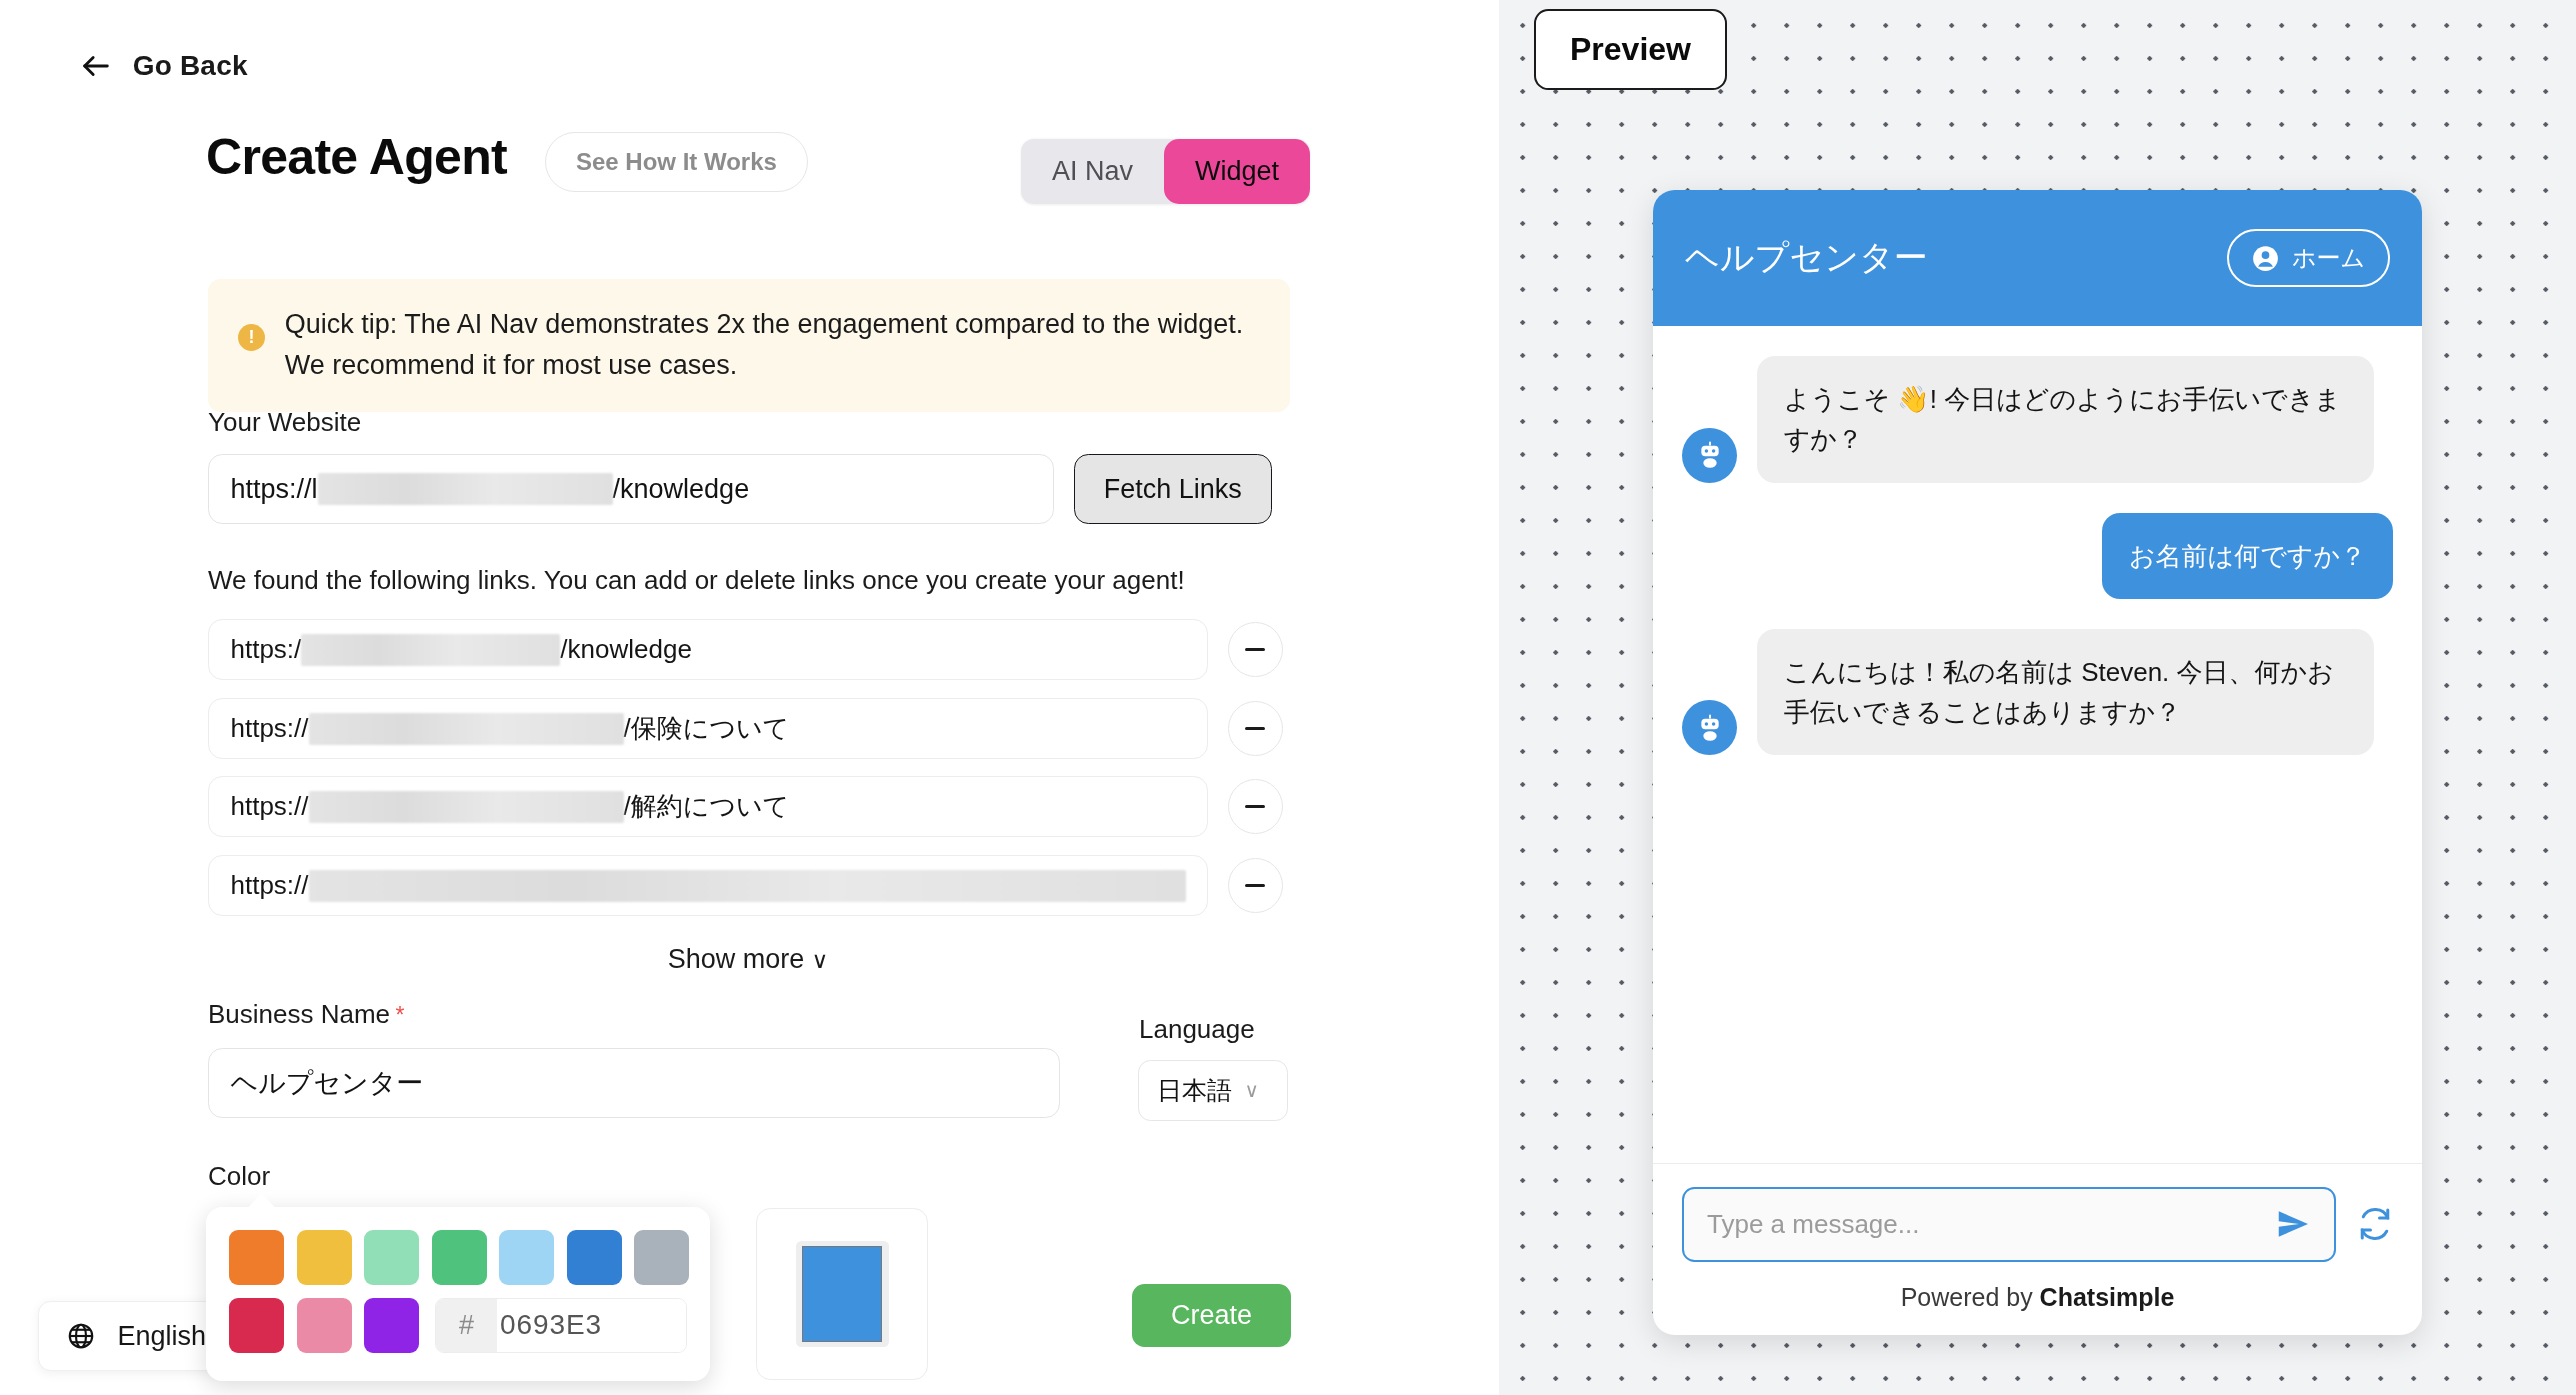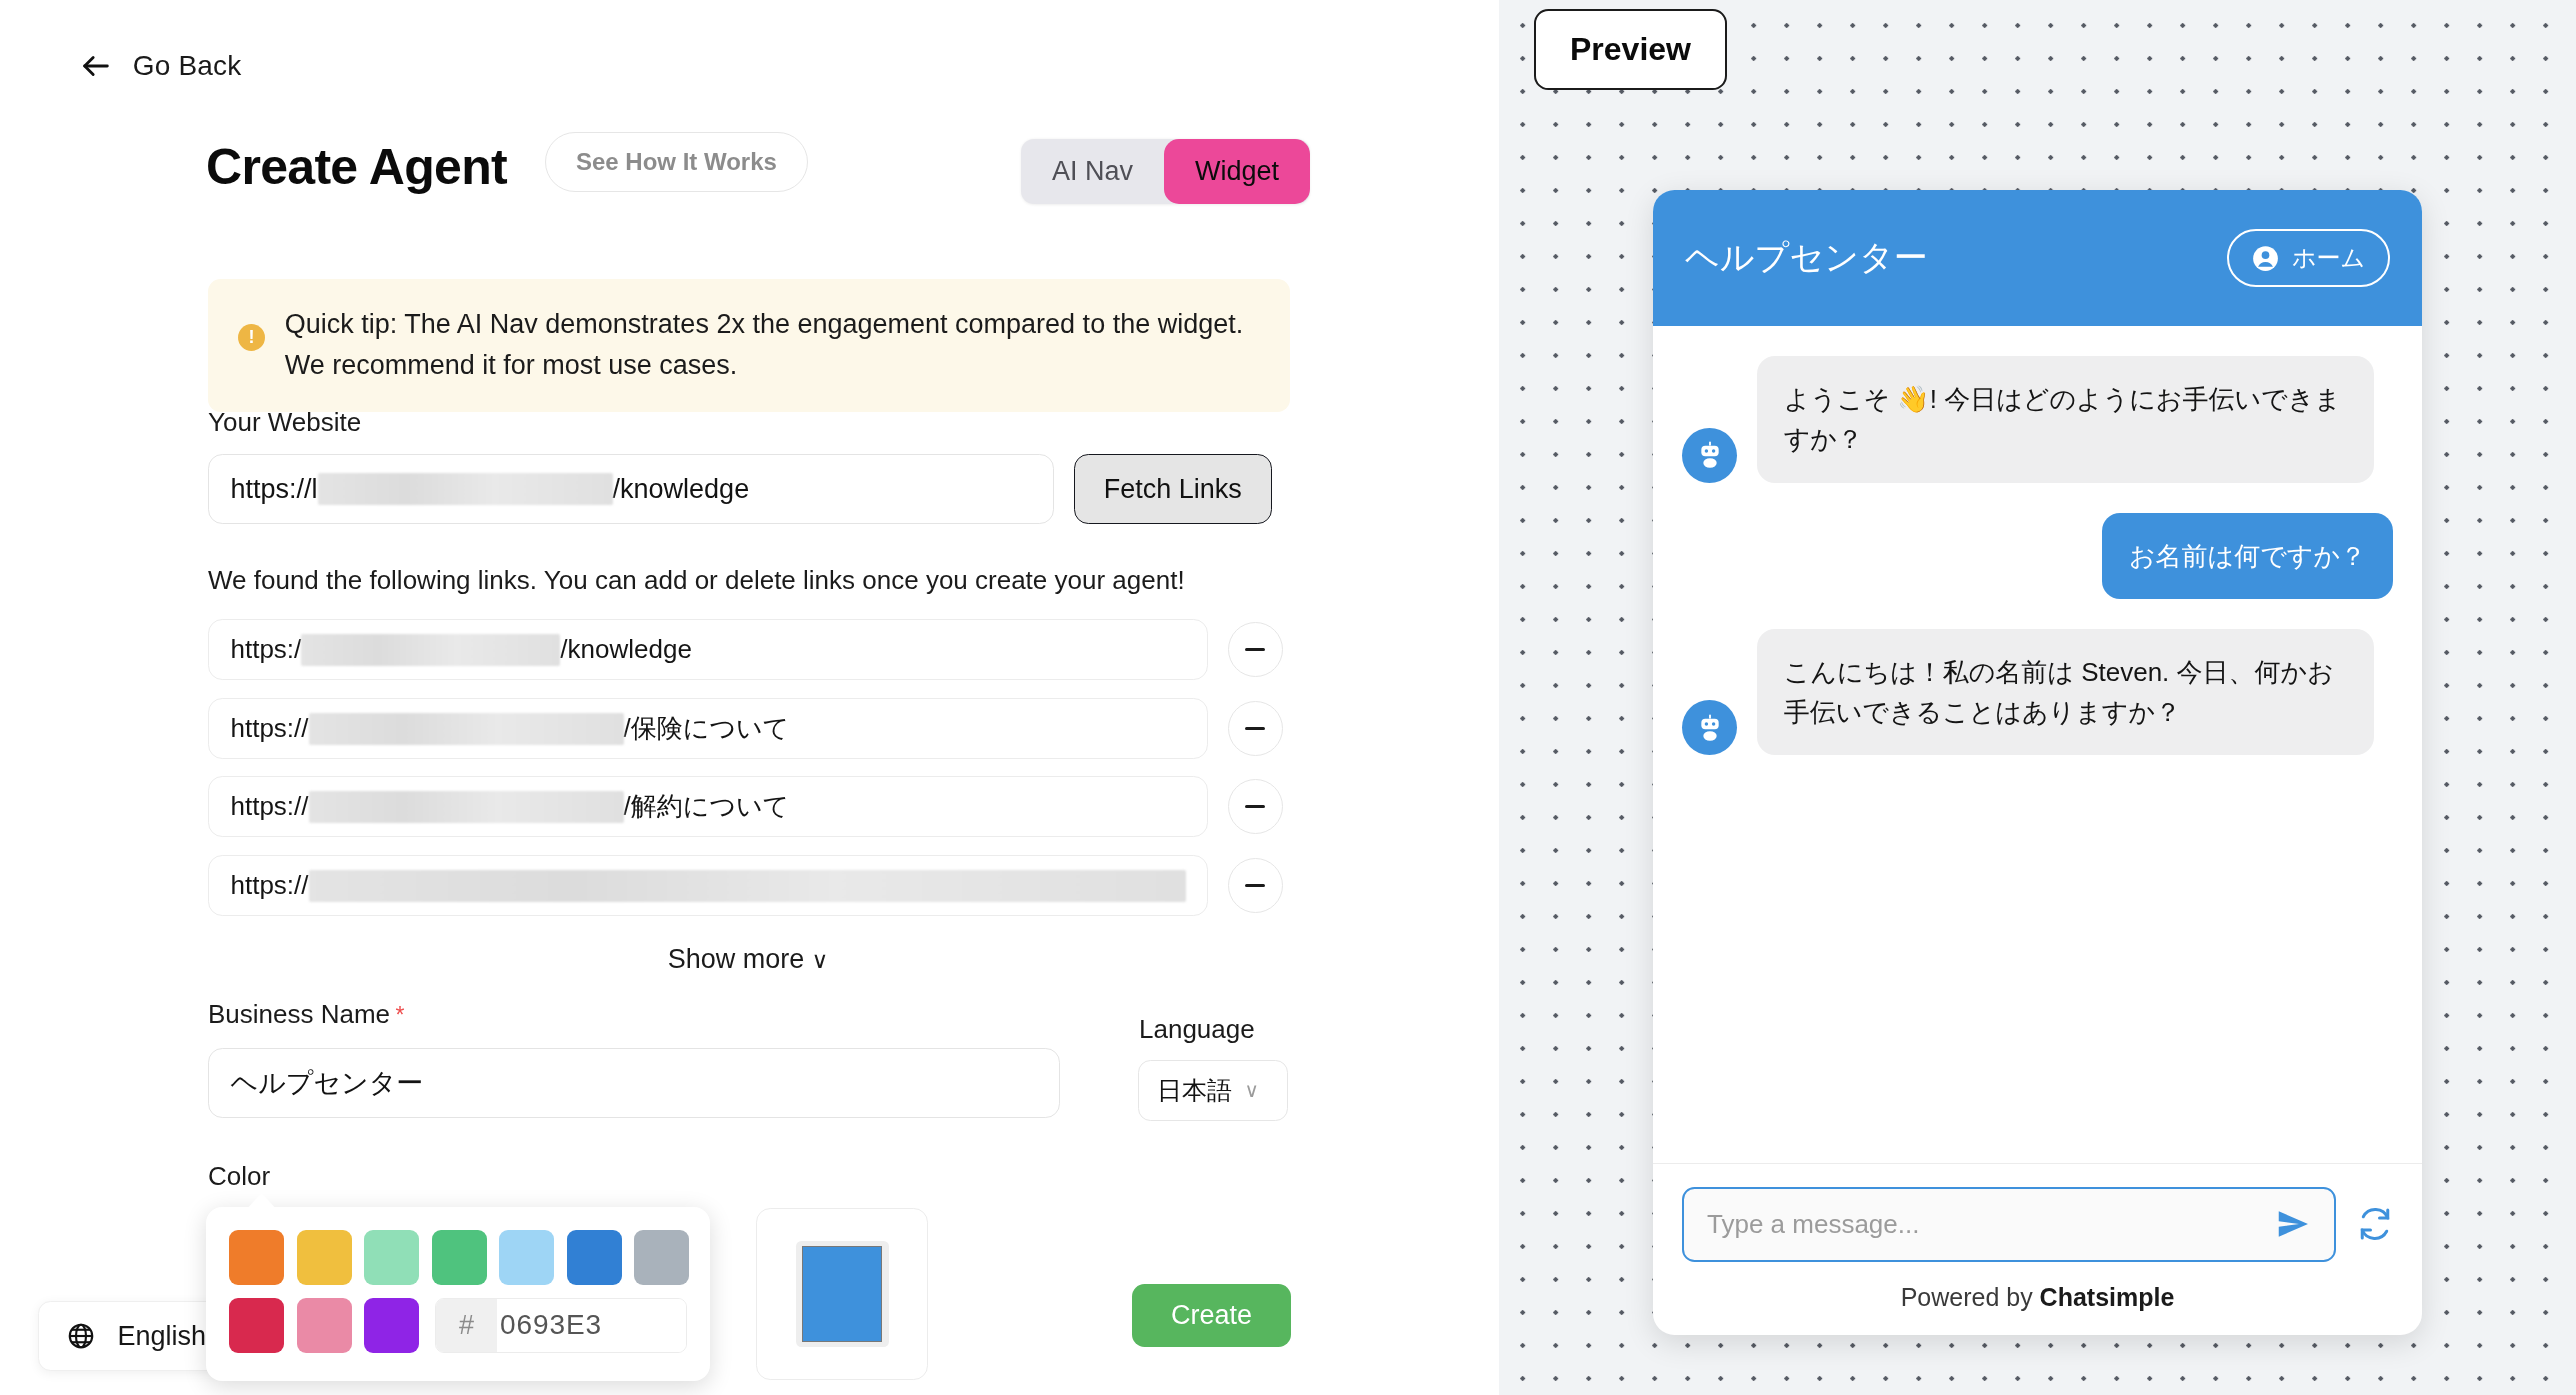--- a/index.html
+++ b/index.html
@@ -15,27 +15,28 @@
   #left-panel {
     position: absolute; left: 0; top: 0;
     width: 1499px; height: 1395px;
     background: #ffffff;
   }
 
   .go-back {
     position: absolute; left: 79px; top: 49px;
     display: flex; align-items: center; gap: 19.7px;
     cursor: pointer;
+    font-weight: bold;
   }
   .go-back svg { width: 34px; height: 34px; display: block; }
   .go-back-label { font-size: 28px; color: #1a1a1a; letter-spacing: 0.2px; }
 
   .title-row {
     position: absolute; left: 206px; top: 132px;
-    display: flex; align-items: flex-end; gap: 38px;
+    display: flex; align-items: flex-start; gap: 38px;
   }
   .page-title {
     font-size: 50px; font-weight: 700; color: #0b0b0b;
     letter-spacing: -0.7px; line-height: 1;
   }
   .see-how {
     border: 1.3px solid #e6e6e6; border-radius: 894px;
     background: #fff; color: #8c8c8c;
     font-size: 24px; font-weight: 700;
     padding: 15px 30px; cursor: pointer;

